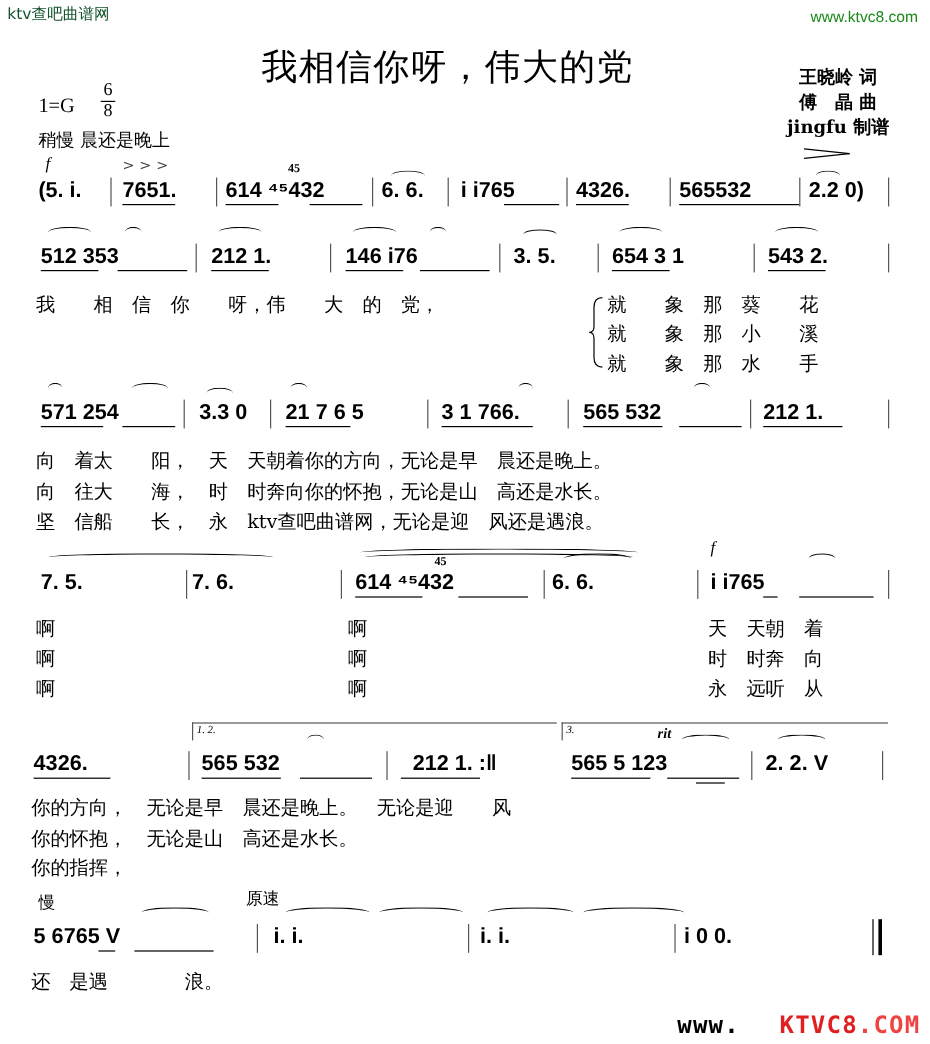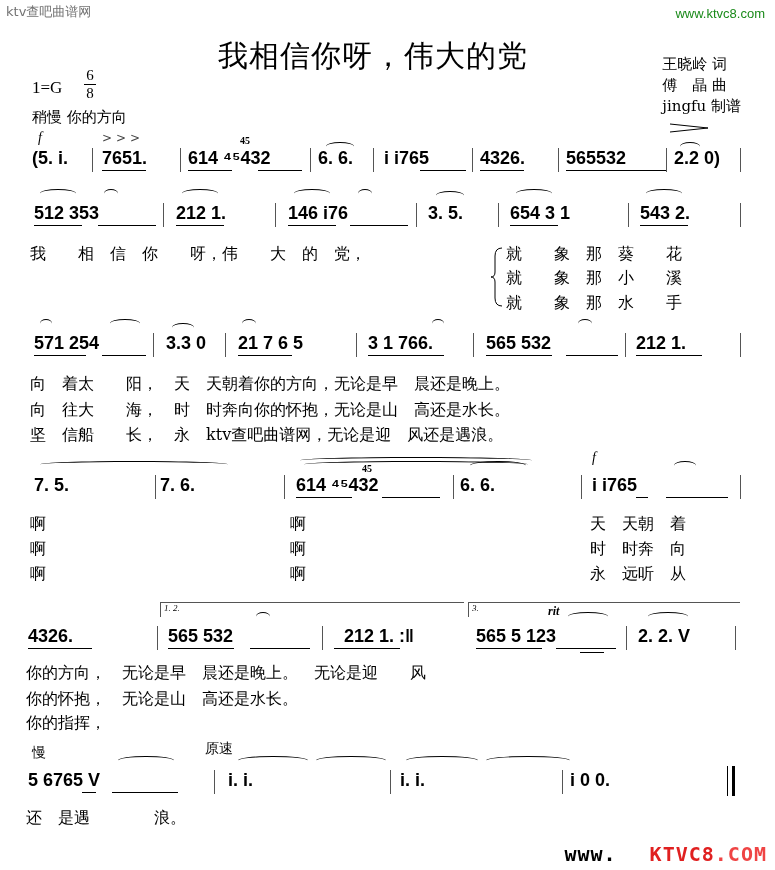--- a/index.html
+++ b/index.html
@@ -1,22 +1,22 @@
 <!DOCTYPE html>
 <html><head>
 <meta charset="utf-8">
 <style>
   html, body { margin:0; padding:0; background:#ffffff; }
   body { width:775px; height:870px; position:relative; overflow:hidden;
          font-family:"DejaVu Sans", sans-serif; color:#000; }
   .abs { position:absolute; }
-  .wm-top-left { left:6px; top:3px; font-size:13px; color:#737373; }
+  .wm-top-left { left:6px; top:3px; font-size:13px; color:#14532d; }
   .wm-top-right { right:10px; top:6px; font-size:13px; color:#1a8a1a; font-family:"Liberation Sans", sans-serif; }
   .title { left:218px; top:36px; font-size:30px; font-family:"DejaVu Serif", serif; letter-spacing:1px; }
-  .credits { right:34px; top:54px; font-size:15px; font-family:"DejaVu Serif", serif; text-align:left; line-height:21px; }
+  .credits { right:34px; top:54px; font-size:15px; font-family:"DejaVu Serif", serif; text-align:center; line-height:21px;font-weight:bold; }
   .key { left:32px; top:78px; font-size:17px; font-family:"Liberation Serif", serif; }
   .meter { left:84px; top:68px; font-size:15px; font-family:"Liberation Serif", serif; text-align:center; line-height:15px; }
   .meter .bar { border-top:1px solid #000; margin:1px 0; width:12px; }
   .tempo { left:32px; top:108px; font-size:15px; }
   .staff-row { position:absolute; left:0; width:775px; height:40px; }
   .note { position:absolute; font-family:"Liberation Sans", sans-serif; font-weight:bold; font-size:18px; line-height:20px; }
   .barline { position:absolute; width:1px; background:#555; height:24px; }
   .barline.double { width:4px; border-left:1px solid #000; border-right:3px solid #000; background:transparent; }
   .underline { position:absolute; height:1px; background:#000; }
   .slur { position:absolute; border-top:1px solid #000; border-radius:50% 50% 0 0; height:8px; }
@@ -42,21 +42,21 @@
   <div>王晓岭 词</div>
   <div>傅　晶 曲</div>
   <div>jingfu 制谱</div>
 </div>
 <div class="abs key">1=G</div>
 <div class="abs meter">
   <div>6</div>
   <div class="bar"></div>
   <div>8</div>
 </div>
-<div class="abs tempo">稍慢 你的方向</div>
+<div class="abs tempo">稍慢 晨还是晚上</div>
 
 <svg class="abs" style="left:670px;top:122px" width="40" height="12">
   <line x1="0" y1="2" x2="38" y2="6" stroke="#000" stroke-width="1"></line>
   <line x1="0" y1="10" x2="38" y2="6" stroke="#000" stroke-width="1"></line>
 </svg>
 
 <div class="mark" style="left:38px;top:130px">f</div>
 <div class="accent" style="left:102px;top:131px">&gt;&gt;&gt;</div>
 <div class="grace" style="left:240px;top:135px">45</div>
 <div class="staff-row" style="top:148px">

